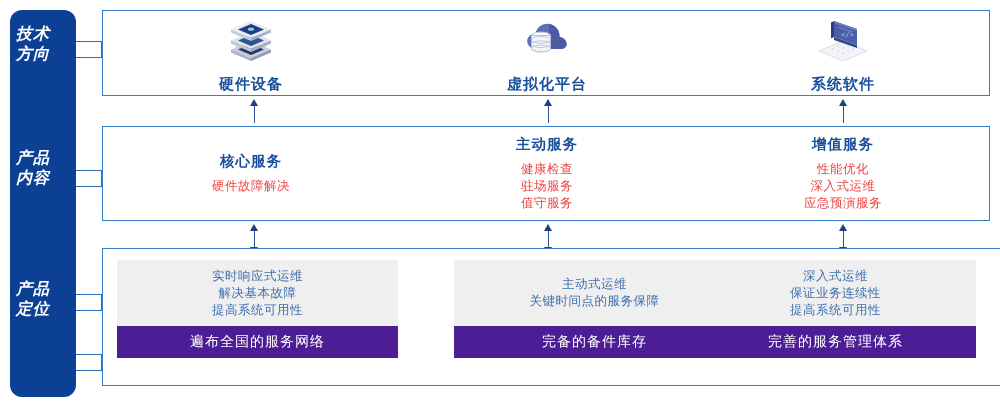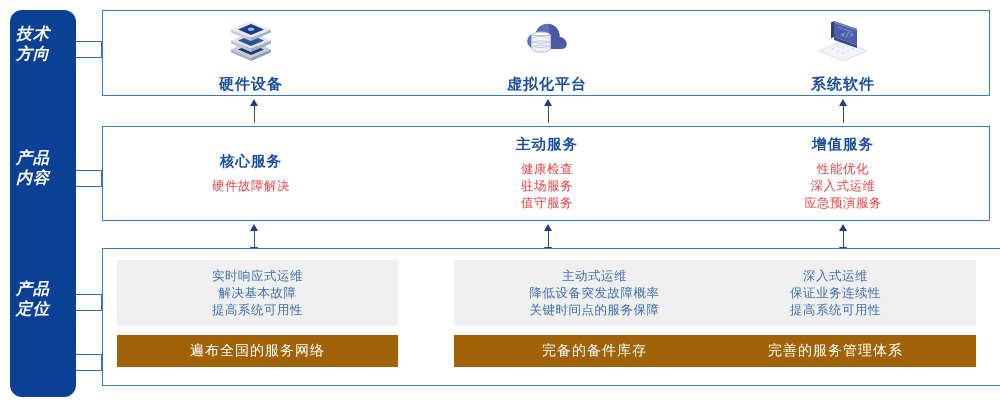--- a/index.html
+++ b/index.html
@@ -125,23 +125,22 @@
     justify-content: center;
     text-align: center;
   }
   .pos-item {
     font-size: 12.5px;
     color: #3F6FAE;
     line-height: 17px;
     letter-spacing: .5px;
   }
   .adv-bar {
-    margin-top: 9px;
     height: 32px;
-    background: #a16207;
+    background: #4c1d95;
     display: flex;
     align-items: center;
     justify-content: center;
     color: #ffffff;
     font-size: 14px;
     letter-spacing: 1px;
   }
 
   
   .arrow-up, .arrow-down {
@@ -315,21 +314,20 @@
         <div class="pos-item">实时响应式运维</div>
         <div class="pos-item">解决基本故障</div>
         <div class="pos-item">提高系统可用性</div>
       </div>
       <div class="adv-bar">遍布全国的服务网络</div>
     </div>
 
     <div class="pos-col" style="left:303px; width:281px;padding-left:48px;">
       <div class="pos-grey">
         <div class="pos-item">主动式运维</div>
-        <div class="pos-item">降低设备突发故障概率</div>
         <div class="pos-item">关键时间点的服务保障</div>
       </div>
       <div class="adv-bar">完备的备件库存</div>
     </div>
 
     <div class="pos-col" style="left:592px; width:281px;">
       <div class="pos-grey">
         <div class="pos-item">深入式运维</div>
         <div class="pos-item">保证业务连续性</div>
         <div class="pos-item">提高系统可用性</div>

